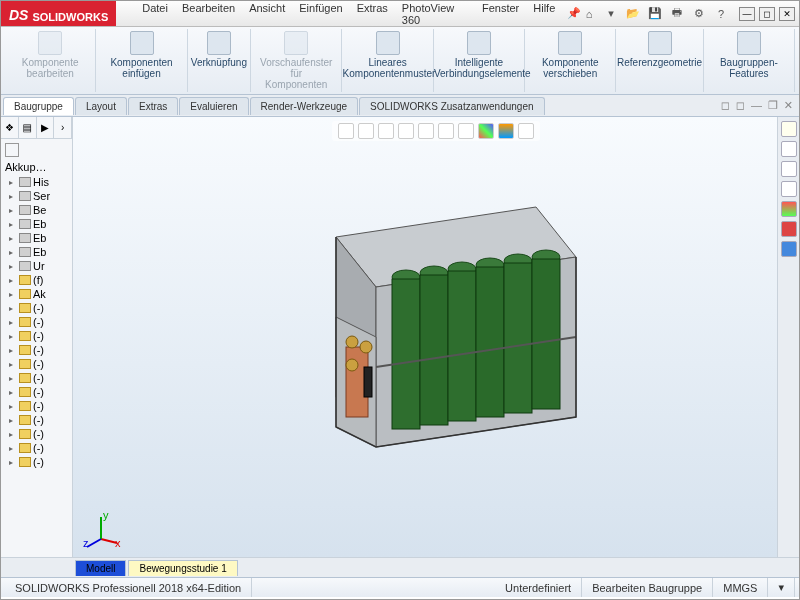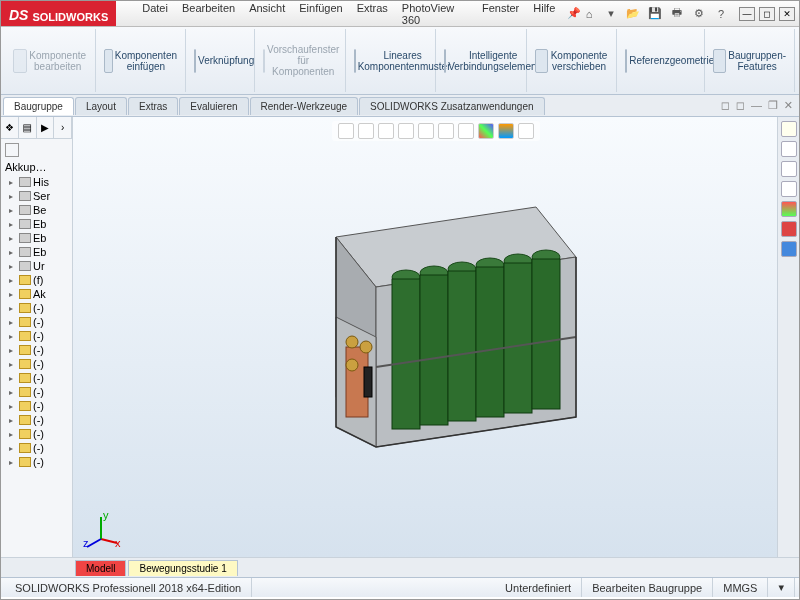--- a/index.html
+++ b/index.html
@@ -8,21 +8,21 @@
 .logo{background:#d92231;color:#fff;font-weight:bold;padding:3px 8px;font-size:12px;display:flex;align-items:flex-end;height:100%}
 .logo .ds{font-style:italic;font-size:14px;margin-right:4px}
 .logo .w{color:#fff}
 .menubar{display:flex;gap:2px;margin-left:20px}
 .menubar span{padding:3px 6px;color:#333;cursor:default}
 .qat{display:flex;align-items:center;gap:6px;margin-left:auto;margin-right:4px}
 .qat .ic{width:16px;height:16px;display:inline-flex;align-items:center;justify-content:center;color:#555}
 .winbtns{display:flex;gap:4px;margin-left:6px;margin-right:4px}
 .winbtns div{width:16px;height:14px;border:1px solid #888;display:flex;align-items:center;justify-content:center;background:#f0f0f0;font-size:9px}
 .ribbon{height:68px;background:linear-gradient(#f7f9fc,#e6ecf3);display:flex;border-bottom:1px solid #b5c3d3;padding:2px 4px}
-.rbtn{display:flex;flex-direction:row;align-items:center;justify-content:flex-start;padding:2px 8px;border-right:1px solid #cdd7e1;min-width:60px;text-align:center;gap:2px}
+.rbtn{display:flex;flex-direction:column;align-items:center;justify-content:flex-start;padding:2px 8px;border-right:1px solid #cdd7e1;min-width:60px;text-align:center;gap:2px}
 .rbtn .ric{width:24px;height:24px;background:#dde6ef;border:1px solid #aab9c8;border-radius:2px}
 .rbtn .rlbl{font-size:10px;color:#2a4a6a;line-height:11px;max-width:90px}
 .rbtn.dis .rlbl{color:#9aa5b0}
 .rbtn.dis .ric{opacity:.5}
 .tabstrip{height:22px;background:#e9edf2;display:flex;align-items:center;border-bottom:1px solid #b5c3d3;padding-left:2px;position:relative}
 .tab{padding:3px 10px;border:1px solid #b5c3d3;border-bottom:none;background:#dfe6ed;margin-right:1px;font-size:10px;color:#333;border-radius:3px 3px 0 0}
 .tab.active{background:#fff}
 .tabstrip .tright{margin-left:auto;display:flex;gap:6px;padding-right:6px;color:#888;font-size:10px}
 .work{display:flex;height:440px}
 .sidebar{width:72px;background:#f4f6f9;border-right:1px solid #c9d2db;display:flex;flex-direction:column}
@@ -36,21 +36,21 @@
 .tree .nic{width:12px;height:10px;background:#f0d060;border:1px solid #b89020}
 .tree .nic.g{background:#d0d0d0;border-color:#888}
 .viewport{flex:1;position:relative;background:linear-gradient(#f8fbfe,#d6e2ee)}
 .vptoolbar{position:absolute;top:4px;left:50%;transform:translateX(-50%);display:flex;gap:4px;background:rgba(255,255,255,.6);padding:2px 6px;border-radius:3px}
 .vptoolbar .vi{width:16px;height:16px;border:1px solid #ccc;background:#fff;border-radius:2px}
 .model{position:absolute;left:50%;top:50%;transform:translate(-50%,-50%)}
 .triad{position:absolute;left:8px;bottom:8px;width:40px;height:40px}
 .rsb{position:absolute;right:0;top:0;width:22px;background:#e9edf2;border-left:1px solid #c9d2db;height:100%;display:flex;flex-direction:column;gap:4px;padding:4px 2px;align-items:center}
 .rsb div{width:16px;height:16px;border:1px solid #aab;background:#fff;border-radius:2px}
 .btabs{height:20px;background:#e9edf2;border-top:1px solid #c9d2db;display:flex;align-items:center}
-.btabs .bt{padding:2px 10px;border:1px solid #b5c3d3;border-bottom:none;background:#ef4444;font-size:10px;margin-left:2px}
+.btabs .bt{padding:2px 10px;border:1px solid #b5c3d3;border-bottom:none;background:#1d4ed8;font-size:10px;margin-left:2px}
 .btabs .bt.in{background:#fef9c3}
 .status{height:20px;background:linear-gradient(#f7f9fc,#e6ecf3);border-top:1px solid #b5c3d3;display:flex;align-items:flex-start;font-size:10px;color:#333;padding:0 4px}
 .status .cell{padding:0 10px;border-right:1px solid #c9d2db;height:100%;display:flex;align-items:center}
 .status .sp{flex:1}
 svg{display:block}
 </style>
 </head>
 <body>
 
 <div class="titlebar">

